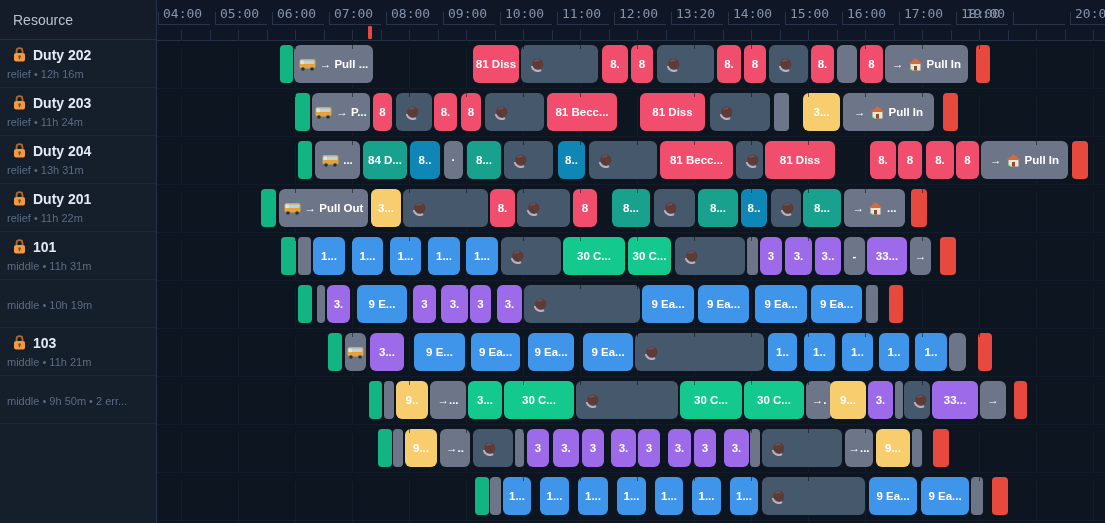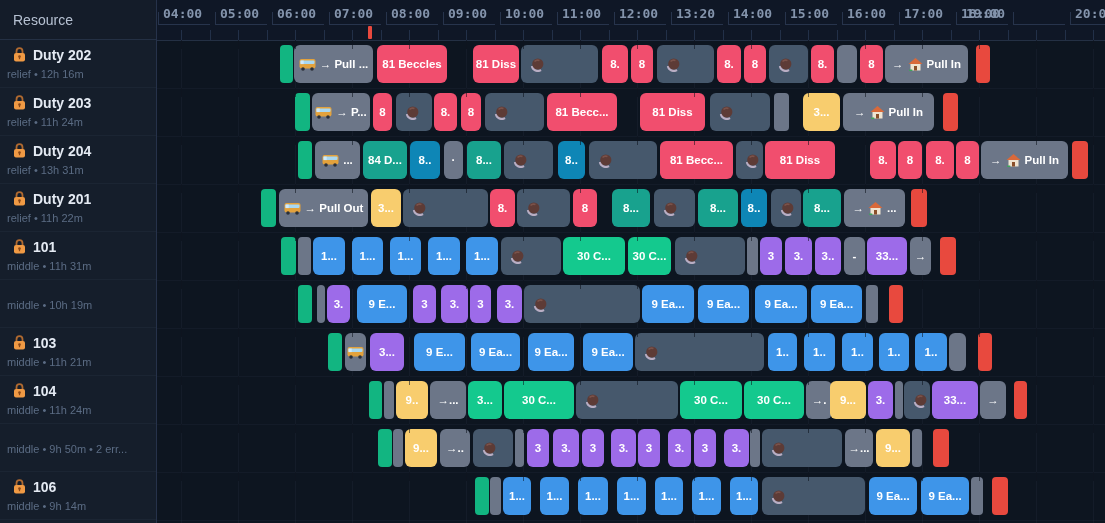--- a/index.html
+++ b/index.html
@@ -4,21 +4,21 @@
 <style>
   html,body{margin:0;padding:0;background:#0a0f18;}
   #app{
     position:relative;width:1105px;height:523px;overflow:hidden;
     background:#0d1520;font-family:"Liberation Sans",sans-serif;
     -webkit-font-smoothing:antialiased;
   }
   
   #timeline-header{
     position:absolute;left:0;top:0;width:1105px;height:40px;
-    background:#0f1726;border-bottom:1px solid #243044;z-index:3;font-weight:bold;
+    background:#0f1726;border-bottom:1px solid #243044;z-index:3;
   }
   .hour-label{
     position:absolute;top:6px;font-family:"DejaVu Sans Mono",monospace;
     font-size:13px;color:#8494ac;letter-spacing:0px;white-space:nowrap;
   }
   .hour-vtick{position:absolute;top:12px;width:1px;height:12px;background:#27344c;}
   .hour-underline{position:absolute;top:24px;height:1px;background:#27344c;}
   .comb-tick{position:absolute;top:30px;width:1px;height:10px;background:#223048;}
   .now-marker{position:absolute;border-radius:1px;z-index:6;}
   
@@ -86,23 +86,20 @@
         <span>
           <svg width="17" height="13" viewBox="0 0 17 13">
             <rect x="0.5" y="1" width="16" height="9.5" rx="2" fill="#e3a23c"></rect>
             <rect x="1.5" y="2.5" width="14" height="3.6" rx="1" fill="#a8d8f2"></rect>
             <rect x="1.5" y="2.5" width="3.2" height="3.6" fill="#cfeafc"></rect>
             <circle cx="4" cy="11" r="1.8" fill="#2a2f38"></circle>
             <circle cx="13" cy="11" r="1.8" fill="#2a2f38"></circle>
           </svg>
         </span>
         <span>→ Pull ...</span>
-      </div>
-      <div class="blk" style="left: 377px; top: 45px; width: 70px; background: rgb(241, 78, 110);">
-        <span>81 Beccles</span>
       </div>
       <div class="blk" style="left: 473px; top: 45px; width: 46px; background: rgb(241, 78, 110);">
         <span>81 Diss</span>
       </div>
       <div class="blk break" style="left: 521px; top: 45px; width: 77px; background: rgb(70, 88, 108);">
         <span>
           <svg width="15" height="15" viewBox="0 0 15 15">
             <path d="M2 9 a6 6 0 0 0 9 4" stroke="#b9aec4" stroke-width="2.4" fill="none"></path>
             <circle cx="7.8" cy="7" r="5.6" fill="#5d3b36"></circle>
             <path d="M4.5 4.5 a4.5 4.5 0 0 1 5 -1" stroke="#7a524a" stroke-width="1.6" fill="none"></path>
@@ -1053,41 +1050,17 @@
                 <path d="M3.5 6.5 V4.2 a3 3 0 0 1 6 0 V6.5" stroke="#b06a30" stroke-width="1.8" fill="none"></path>
                 <rect x="1" y="6" width="11" height="8.5" rx="2" fill="#f09a44"></rect>
                 <circle cx="6.5" cy="9.5" r="1.3" fill="#8a4716"></circle>
                 <rect x="5.9" y="10" width="1.2" height="2.2" fill="#8a4716"></rect>
               </svg></span>
             <span>103</span>
           </div>
           <div class="res-sub">middle • 11h 21m</div>
         </div>
         <div class="res-row">
-          <div class="res-title">
-            <span><svg width="13" height="15" viewBox="0 0 13 15">
-                <path d="M3.5 6.5 V4.2 a3 3 0 0 1 6 0 V6.5" stroke="#b06a30" stroke-width="1.8" fill="none"></path>
-                <rect x="1" y="6" width="11" height="8.5" rx="2" fill="#f09a44"></rect>
-                <circle cx="6.5" cy="9.5" r="1.3" fill="#8a4716"></circle>
-                <rect x="5.9" y="10" width="1.2" height="2.2" fill="#8a4716"></rect>
-              </svg></span>
-            <span>104</span>
-          </div>
-          <div class="res-sub">middle • 11h 24m</div>
-        </div>
-        <div class="res-row">
           <div class="res-sub">middle • 9h 50m • 2 err...</div>
-        </div>
-        <div class="res-row">
-          <div class="res-title">
-            <span><svg width="13" height="15" viewBox="0 0 13 15">
-                <path d="M3.5 6.5 V4.2 a3 3 0 0 1 6 0 V6.5" stroke="#b06a30" stroke-width="1.8" fill="none"></path>
-                <rect x="1" y="6" width="11" height="8.5" rx="2" fill="#f09a44"></rect>
-                <circle cx="6.5" cy="9.5" r="1.3" fill="#8a4716"></circle>
-                <rect x="5.9" y="10" width="1.2" height="2.2" fill="#8a4716"></rect>
-              </svg></span>
-            <span>106</span>
-          </div>
-          <div class="res-sub">middle • 9h 14m</div>
         </div>
       </div>
   </div>
 </div>
 
 </body></html>

